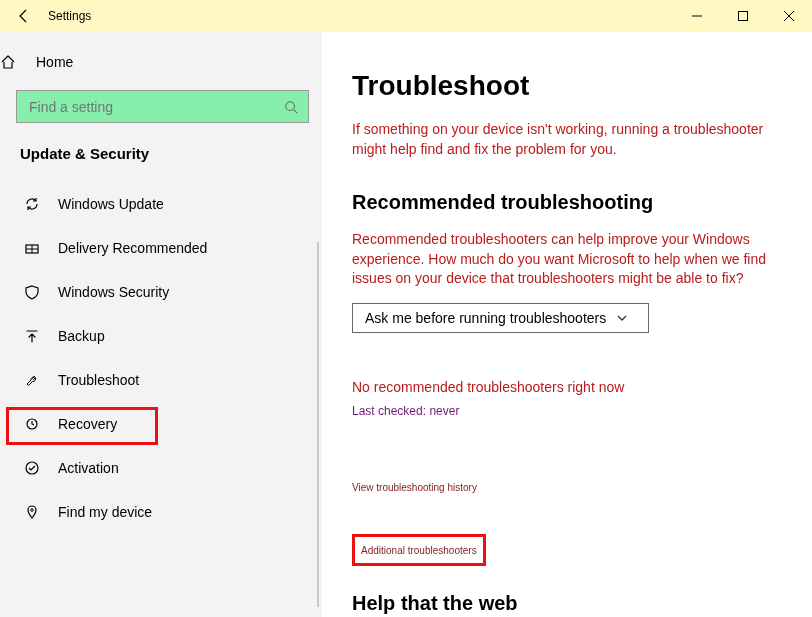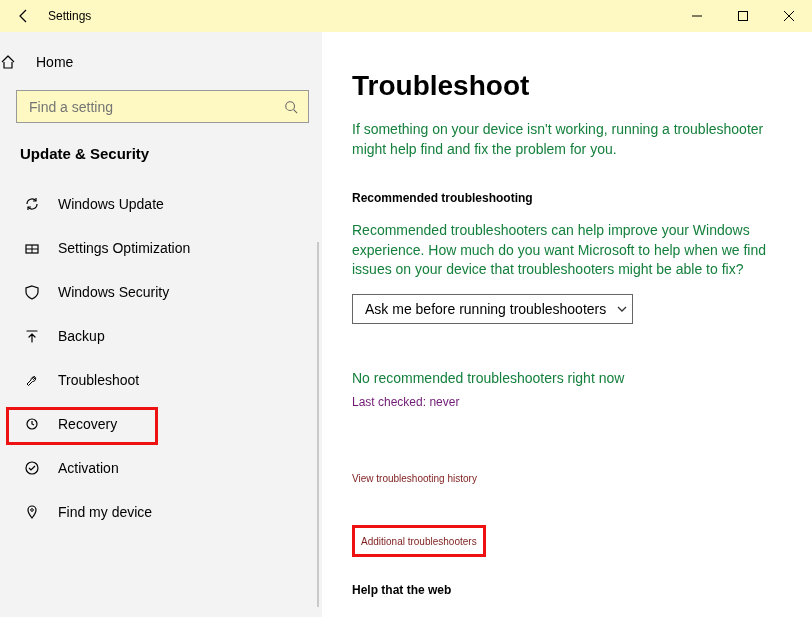--- a/index.html
+++ b/index.html
@@ -52,21 +52,21 @@
     height: 40px;
     display: flex;
     align-items: center;
   }
   .home-row .ic { width: 20px; margin-right: 16px; display:flex; align-items:center; }
   .search-wrap { padding: 8px 16px 0 16px; }
   .search {
     width: 293px;
     height: 33px;
     border: 1px solid #999;
-    background: #fef9c3;
+    background: #86efac;
     display: flex;
     align-items: center;
     padding: 0 10px;
     color: #666;
   }
   .search input {
     border: 0; outline: 0; flex:1; font-size: 14px; color: #666; background: transparent;
   }
   .cat-header {
     padding: 22px 16px 6px 20px;
@@ -106,33 +106,33 @@
     overflow: hidden;
   }
   h1.page {
     font-weight: 600;
     font-size: 28px;
     margin: 18px 0 18px 0;
   }
   .desc {
     font-size: 14px;
     line-height: 1.4;
-    color: #15803d;
+    color: #b91c1c;
     max-width: 430px;
   }
   h2.section {
     font-weight: 600;
-    font-size: 12px;
+    font-size: 20px;
     margin: 32px 0 16px 0;
   }
   .dropdown {
     display: inline-flex;
     align-items: center;
     border: 1px solid #666;
-    padding: 6px 4px 6px 12px;
+    padding: 6px 20px 6px 12px;
     font-size: 14px;
     margin-top: 4px;
   }
   .dropdown .chev { margin-left: 10px; }
   .muted-sm { font-size: 12px; color: #701a75; margin-top: 6px; }
   .link {
     color: #7f1d1d;
     font-size: 10px;
     margin-top: 10px;
     display: inline-block;
@@ -216,21 +216,21 @@
         <span>Windows Update</span>
       </div>
 
       <div class="nav-item">
         <span class="ic">
           <svg width="16" height="16" viewBox="0 0 16 16">
               <rect x="2" y="5" width="12" height="8" stroke="#000" stroke-width="1.2" fill="none"></rect>
               <path d="M8 5v8 M2 9h12" stroke="#000" stroke-width="1"></path>
             </svg>
         </span>
-        <span>Settings Optimization</span>
+        <span>Delivery Recommended</span>
       </div>
 
       <div class="nav-item">
         <span class="ic">
           <svg width="16" height="16" viewBox="0 0 16 16">
               <path d="M8 2 L14 4 V8 C14 12 8 15 8 15 C8 15 2 12 2 8 V4 Z" stroke="#000" stroke-width="1.2" fill="none"></path>
             </svg>
         </span>
         <span>Windows Security</span>
       </div>

